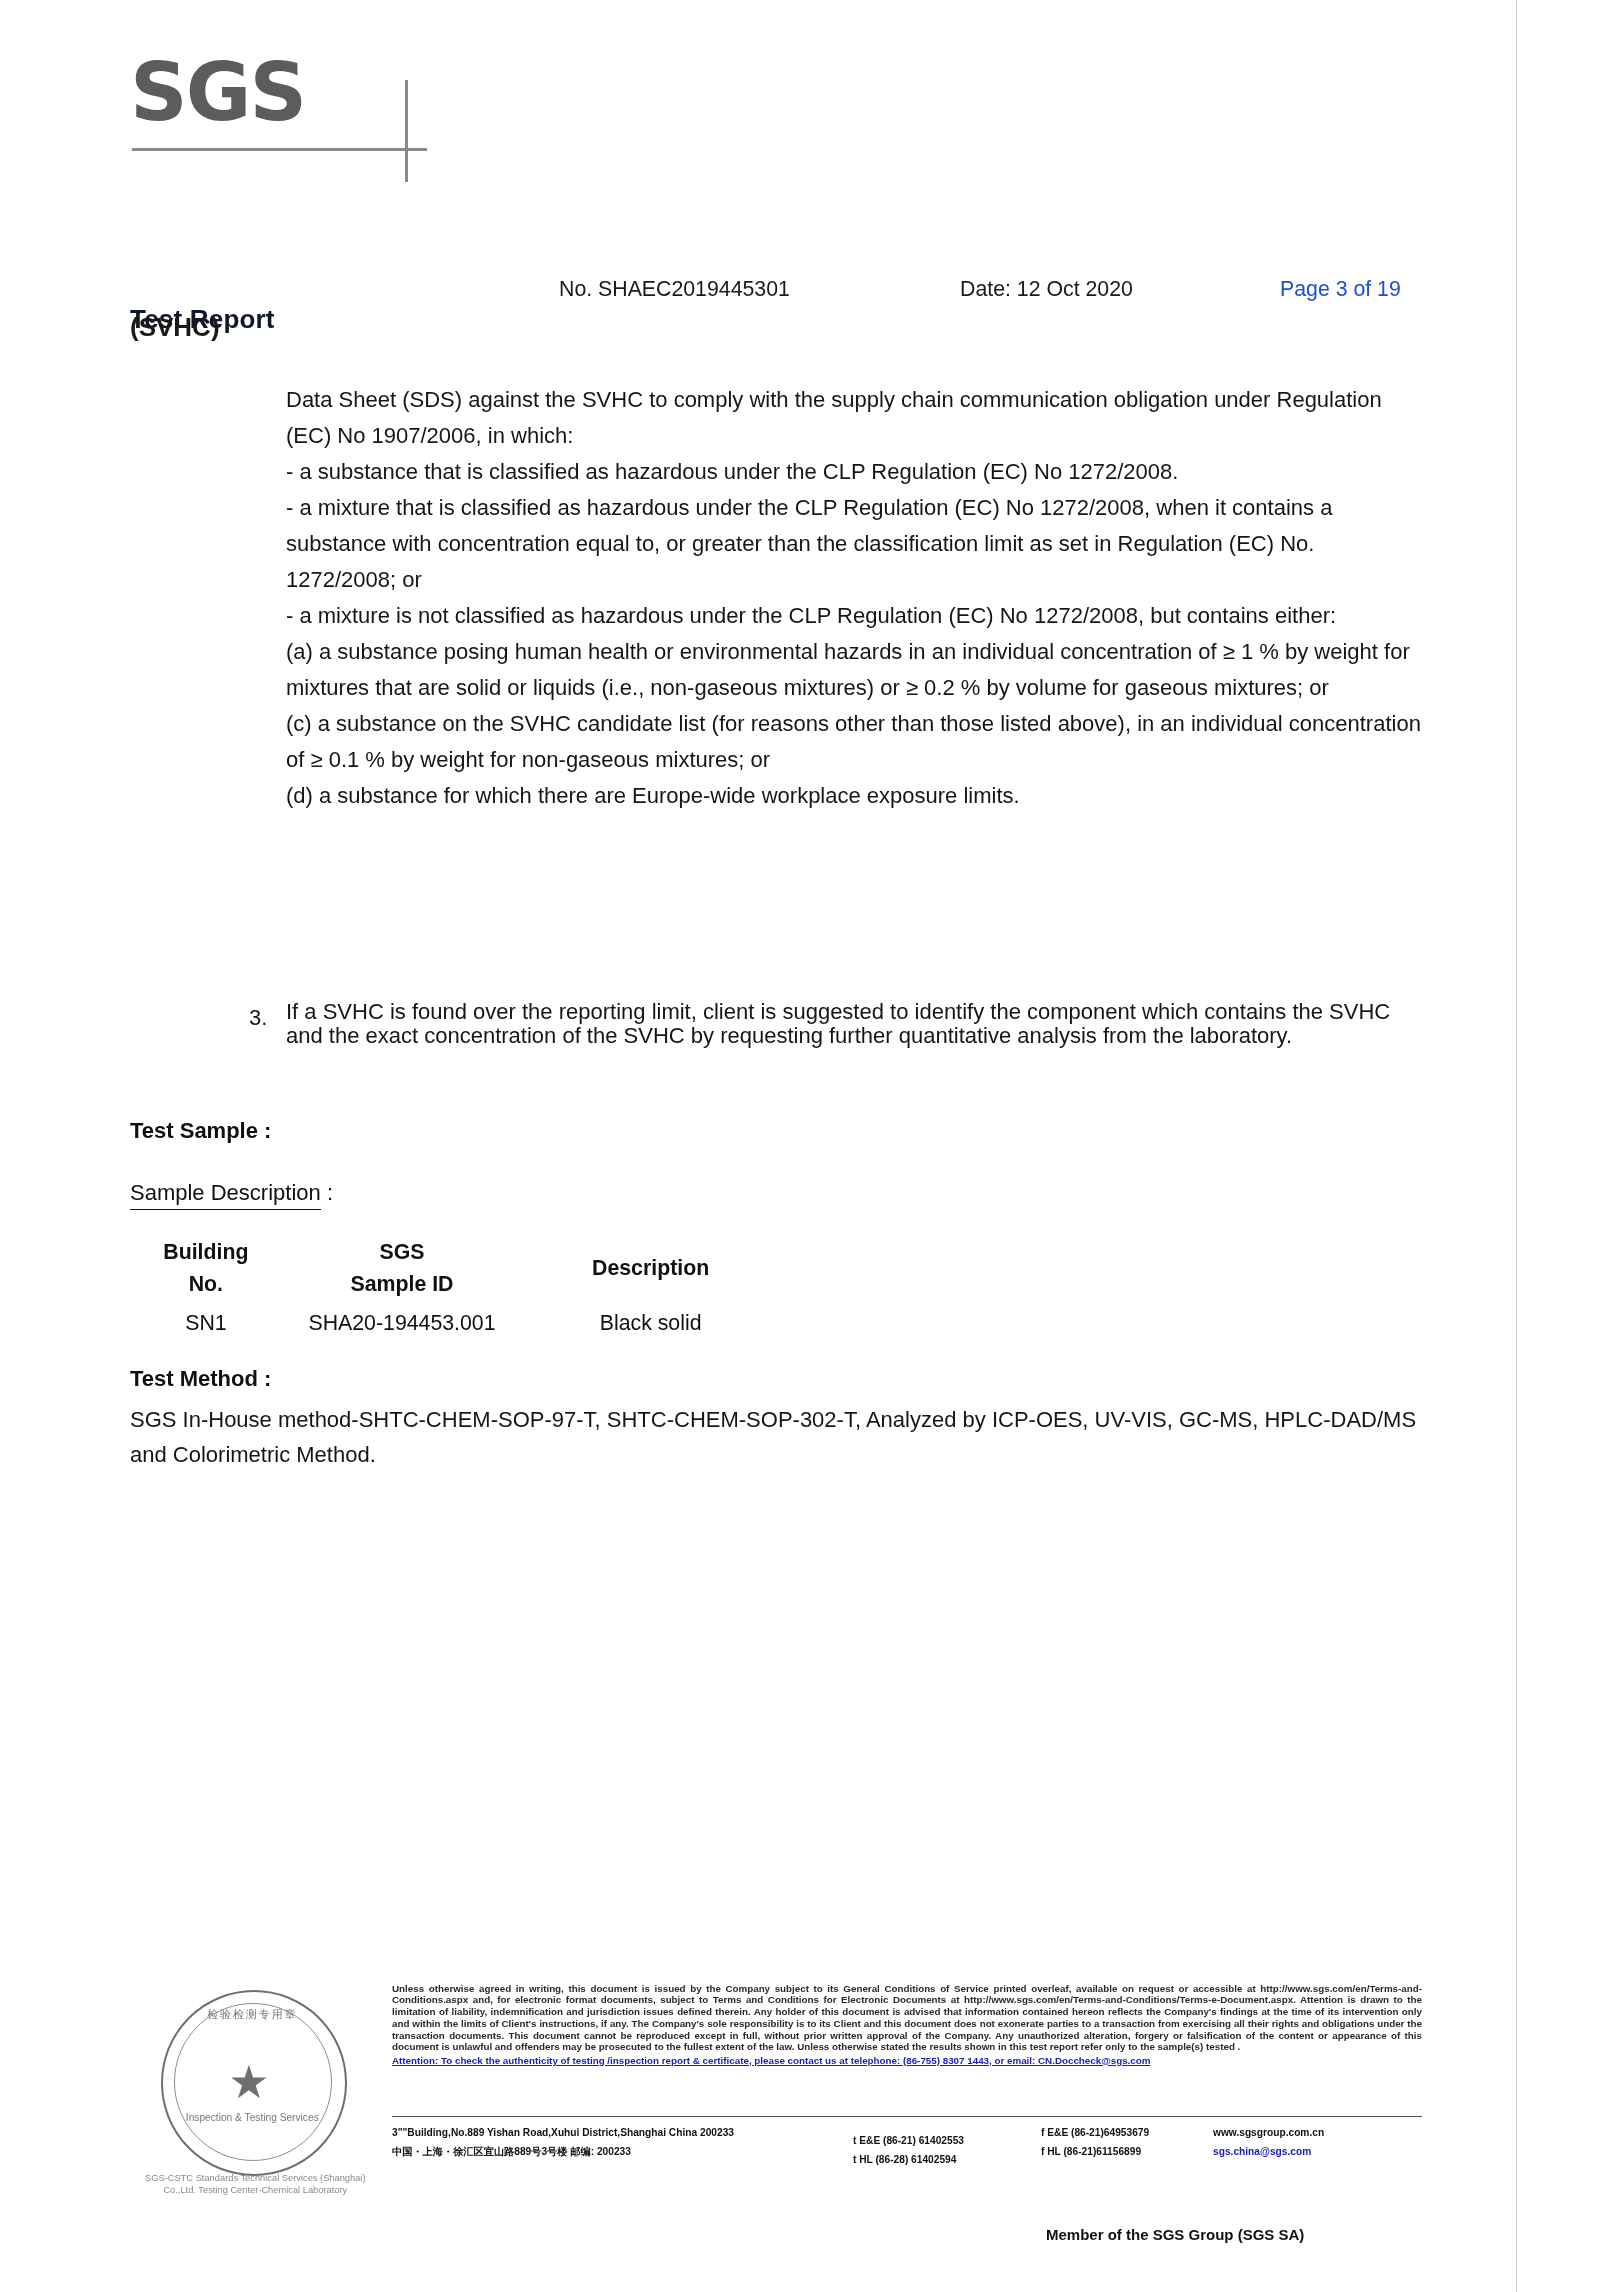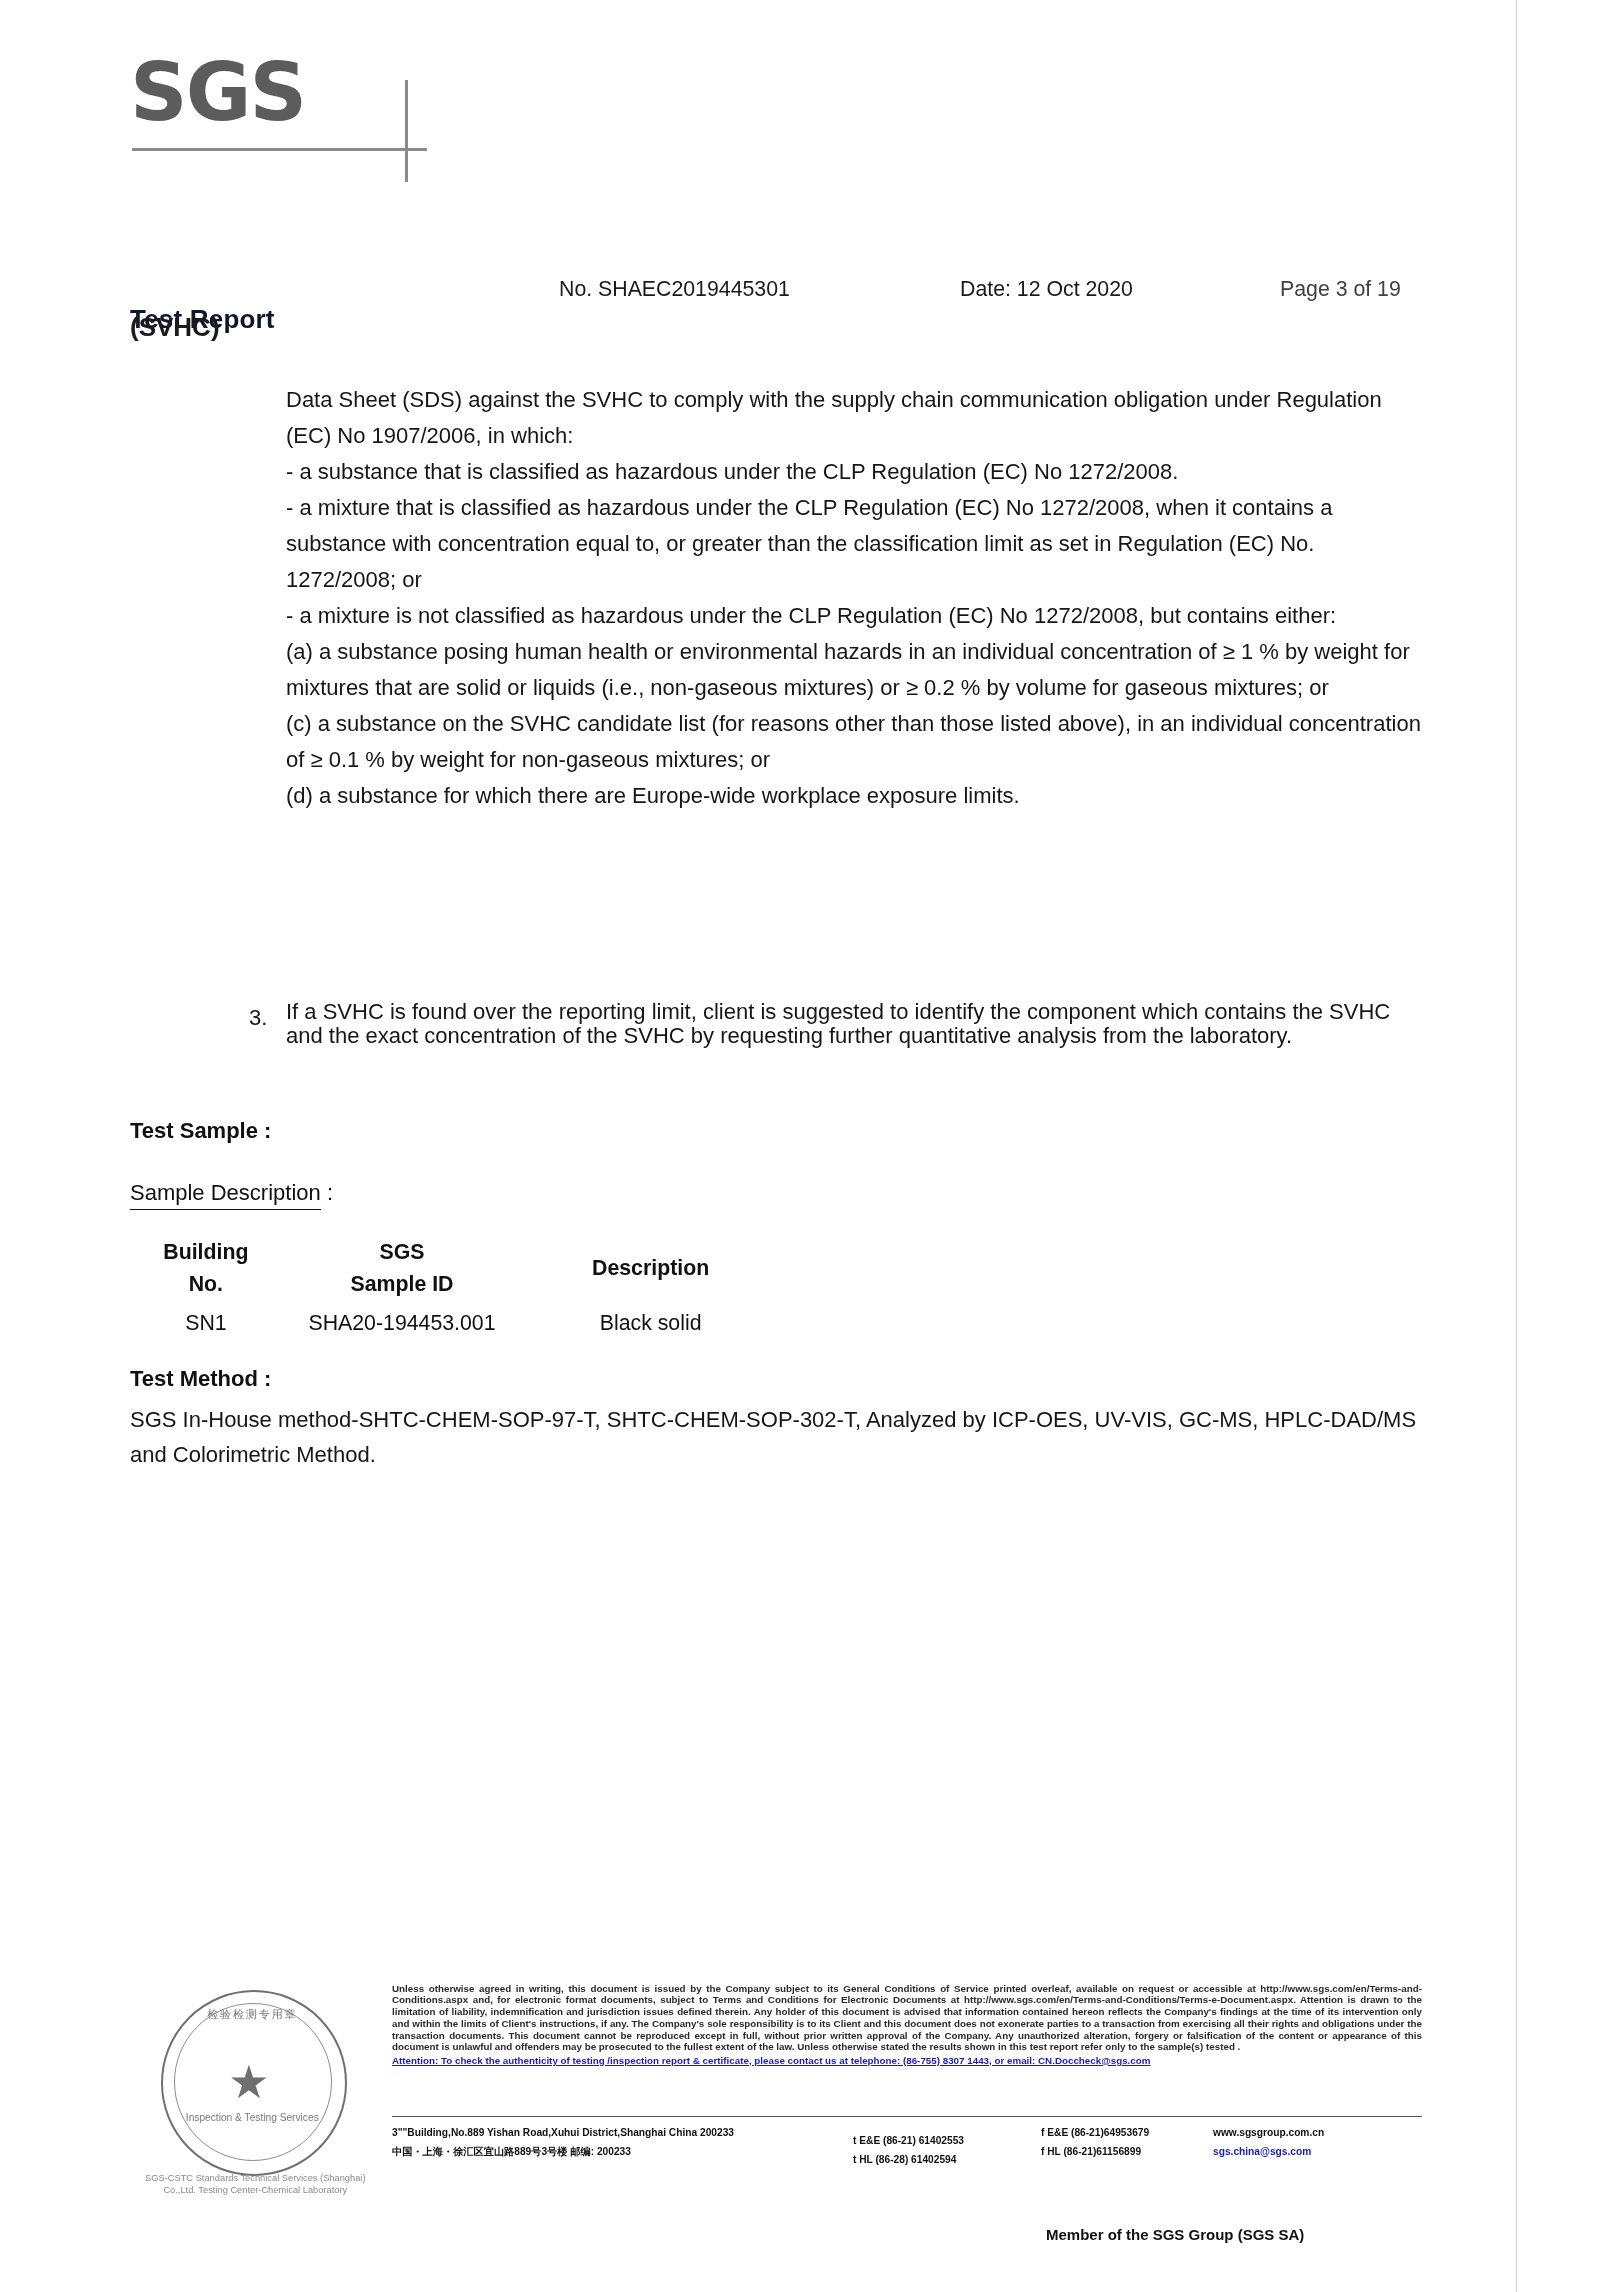--- a/index.html
+++ b/index.html
@@ -108,21 +108,21 @@
     left: 830px;
     top: 2.8px;
     font-size: 21.3px;
     color: #1a1a1a;
   }
   .hdr-page {
     position: absolute;
     left: 1150px;
     top: 2.8px;
     font-size: 21.3px;
-    color: #404040;
+    color: #1d4ed8;
   }
 
   
   .body-block {
     position: absolute;
     left: 286px;
     top: 382px;
     width: 1136px;
   }
   .body-block p {

